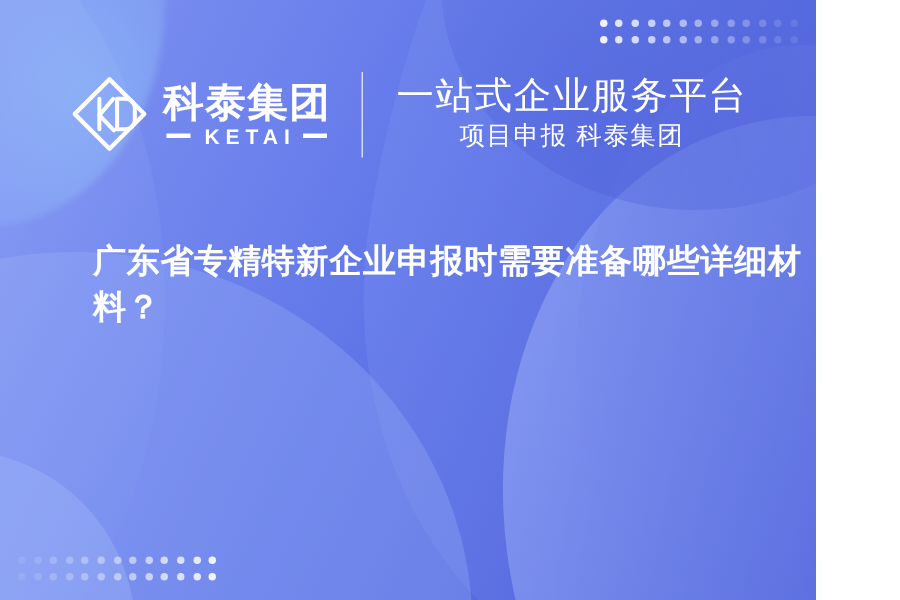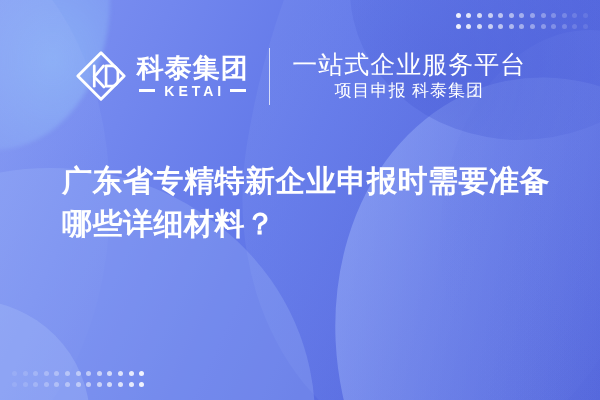--- a/index.html
+++ b/index.html
@@ -6,21 +6,21 @@
     margin: 0;
     padding: 0;
     background: #ffffff;
   }
   body {
     font-family: "Liberation Sans", "DejaVu Sans", sans-serif;
   }
 
   #banner {
     position: relative;
-    width: 600px;
+    width: 544px;
     height: 400px;
     overflow: hidden;
     background: linear-gradient(115deg, #8094F2 0%, #7287EE 22%, #6076E8 48%, #5568DF 72%, #4C5ED8 100%);
   }
 
   
   .bg-layer { position: absolute; inset: 0; overflow: hidden; pointer-events: none; }
 
   .blob-topleft {
     position: absolute;
@@ -170,25 +170,26 @@
     white-space: nowrap;
     text-align: center;
   }
 
   
   #headline {
     position: absolute;
     left: 62px;
     top: 160px;
     width: 500px;
-    font-size: 30px;
+    font-size: 22px;
     font-weight: bold;
     color: #ffffff;
     line-height: 1.42;
     letter-spacing: 0.5px;
+    font-family: Liberation Mono, monospace;
   }
 </style>
 </head>
 <body>
 
 <div id="banner">
 
   <div class="bg-layer">
     <div class="blob-topleft"></div>
     <div class="blob-leftband"></div>

